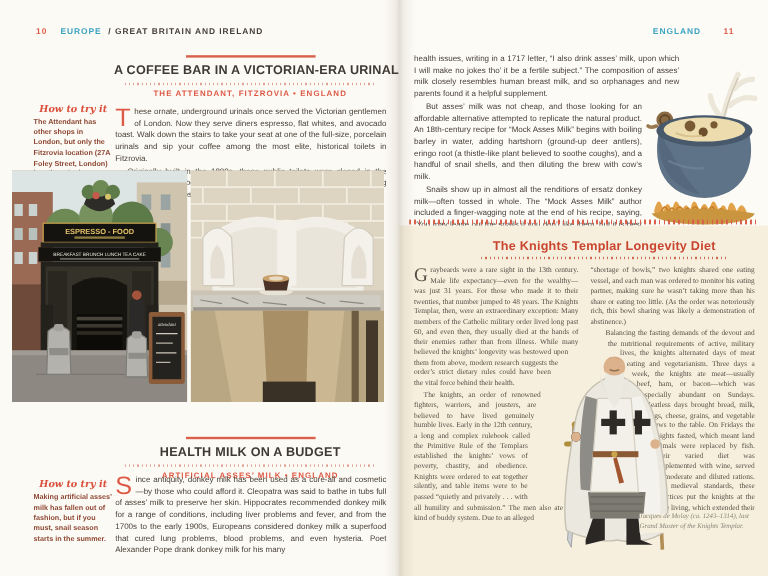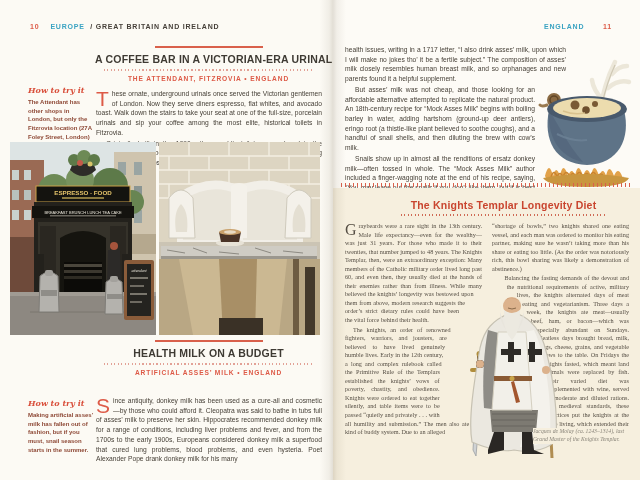--- a/index.html
+++ b/index.html
@@ -24,21 +24,21 @@
   .tblock{position:absolute;width:227px;left:95px;text-align:center;}
   .rule{width:108px;height:2px;background:#d9604b;margin:0 auto 5px auto;}
   .a-title{font-size:10.5px;font-weight:bold;letter-spacing:.2px;color:#3e3a33;font-stretch:condensed;white-space:nowrap;}
   .dotline{height:2px;margin:4px auto 4px auto;width:210px;
     background:repeating-linear-gradient(90deg,#e2a196 0 1px,transparent 1px 3.5px);}
   .a-sub{font-size:6.6px;font-weight:bold;letter-spacing:.9px;color:#dd5a47;white-space:nowrap;}
 
   
   .howto{position:absolute;left:28px;width:66px;}
   .howto .lbl{font-family:"DejaVu Serif",serif;font-style:italic;font-weight:bold;
-    font-size:8px;color:#d94f3b;margin-bottom:3px;}
+    font-size:8px;color:#d94f3b;margin-bottom:3px;text-align:center;}
   .howto .txt{font-size:6px;font-weight:bold;color:#8e4936;line-height:1.45;}
 
   
   .copy{position:absolute;font-size:6.7px;line-height:1.45;color:#474138;text-align:justify;}
   .copy p{margin:0;}
   .copy p.ind{text-indent:10px;margin-top:1px;}
   .dropcap{float:left;font-size:21px;line-height:16px;padding:2px 3px 0 0;color:#dd5a47;font-weight:normal;}
 
   
   .photo{position:absolute;top:142px;height:193px;overflow:hidden;background:#cbc4b4;}
@@ -259,21 +259,21 @@
           <rect x="0" y="117" width="161" height="76" fill="#b9a784"></rect>
           <path d="M20,117 L34,193 L120,193 L128,117 Z" fill="#cbb892"></path>
           <path d="M60,117 L64,193 L96,193 L98,117 Z" fill="#a88f66"></path>
           <rect x="134" y="117" width="6" height="76" fill="#6e5c42"></rect>
           <rect x="146" y="125" width="10" height="68" fill="#43382a"></rect>
           <rect x="60" y="176" width="44" height="17" fill="#3a3126"></rect>
         </g>
       </svg>
     </div>
 
-    <div class="tblock" style="top:340px;">
+    <div class="tblock" style="top:364px;">
       <div class="rule"></div>
       <div class="a-title">HEALTH MILK ON A BUDGET</div>
       <div class="dotline"></div>
       <div class="a-sub">ARTIFICIAL ASSES’ MILK • ENGLAND</div>
     </div>
 
     <div class="howto" style="top:398px;">
       <div class="lbl">How to try it</div>
       <div class="txt">Making artificial asses’ milk has fallen out of fashion, but if you must, snail season starts in the summer.</div>
     </div>

